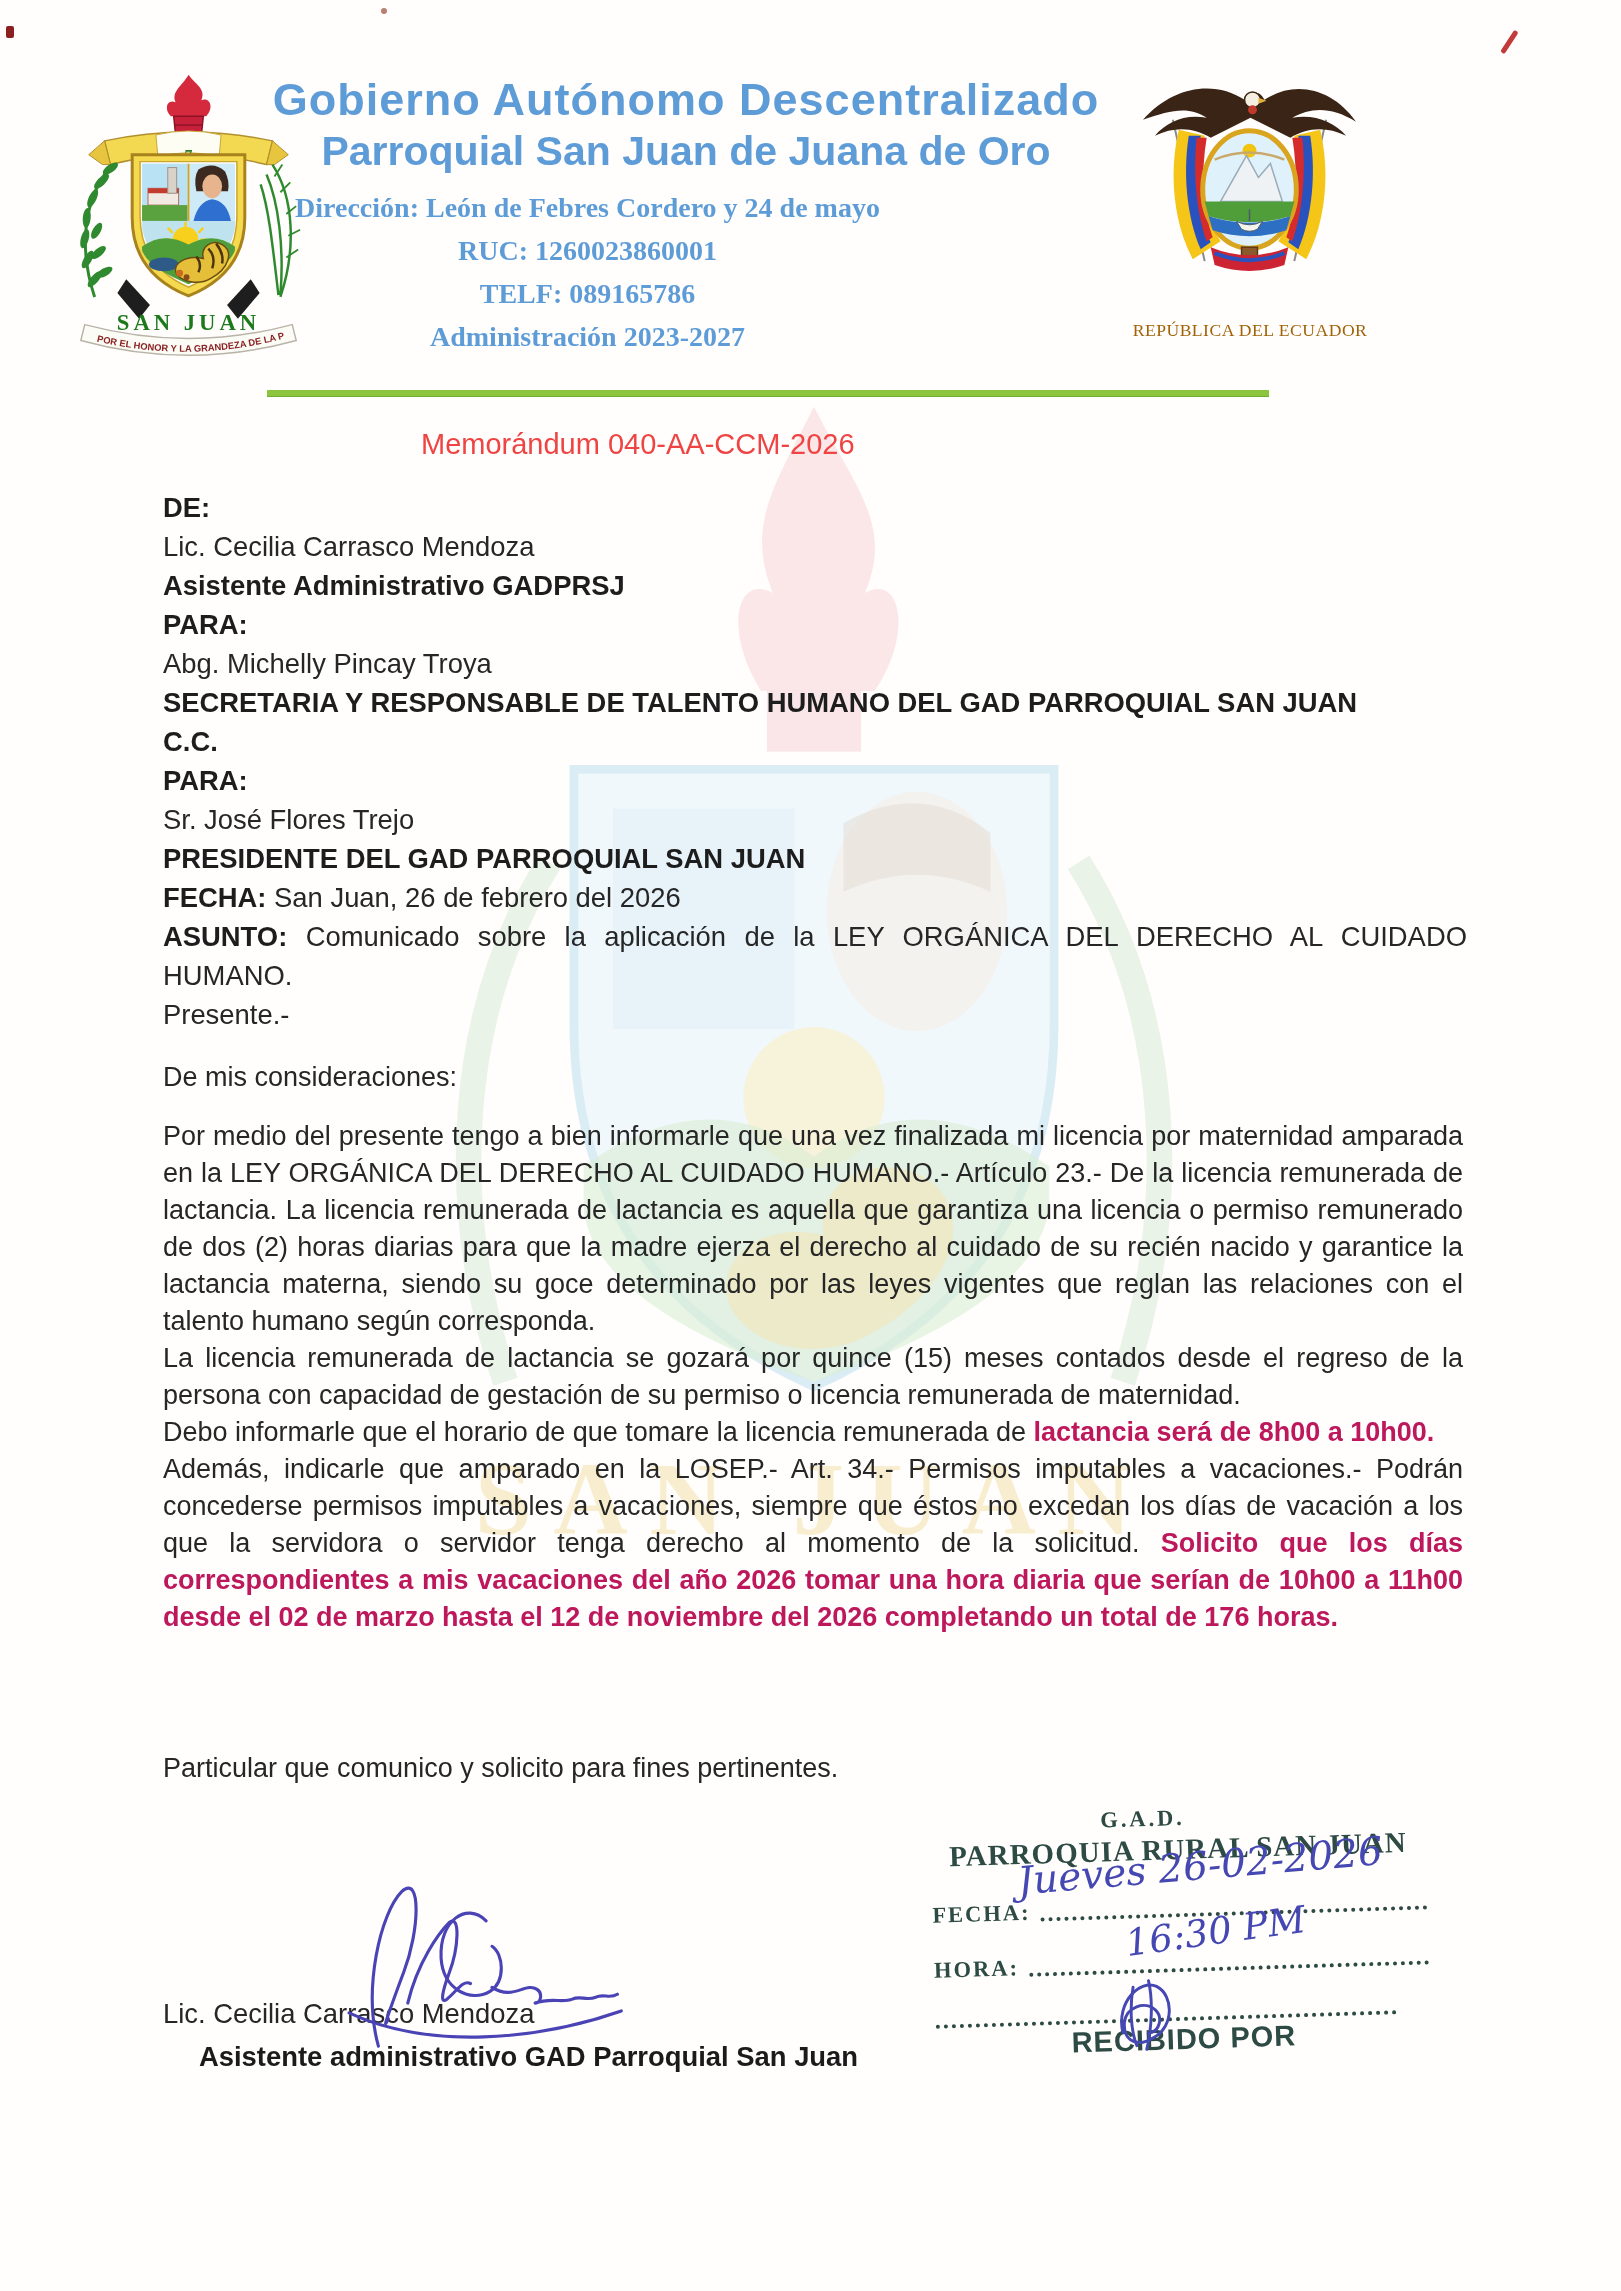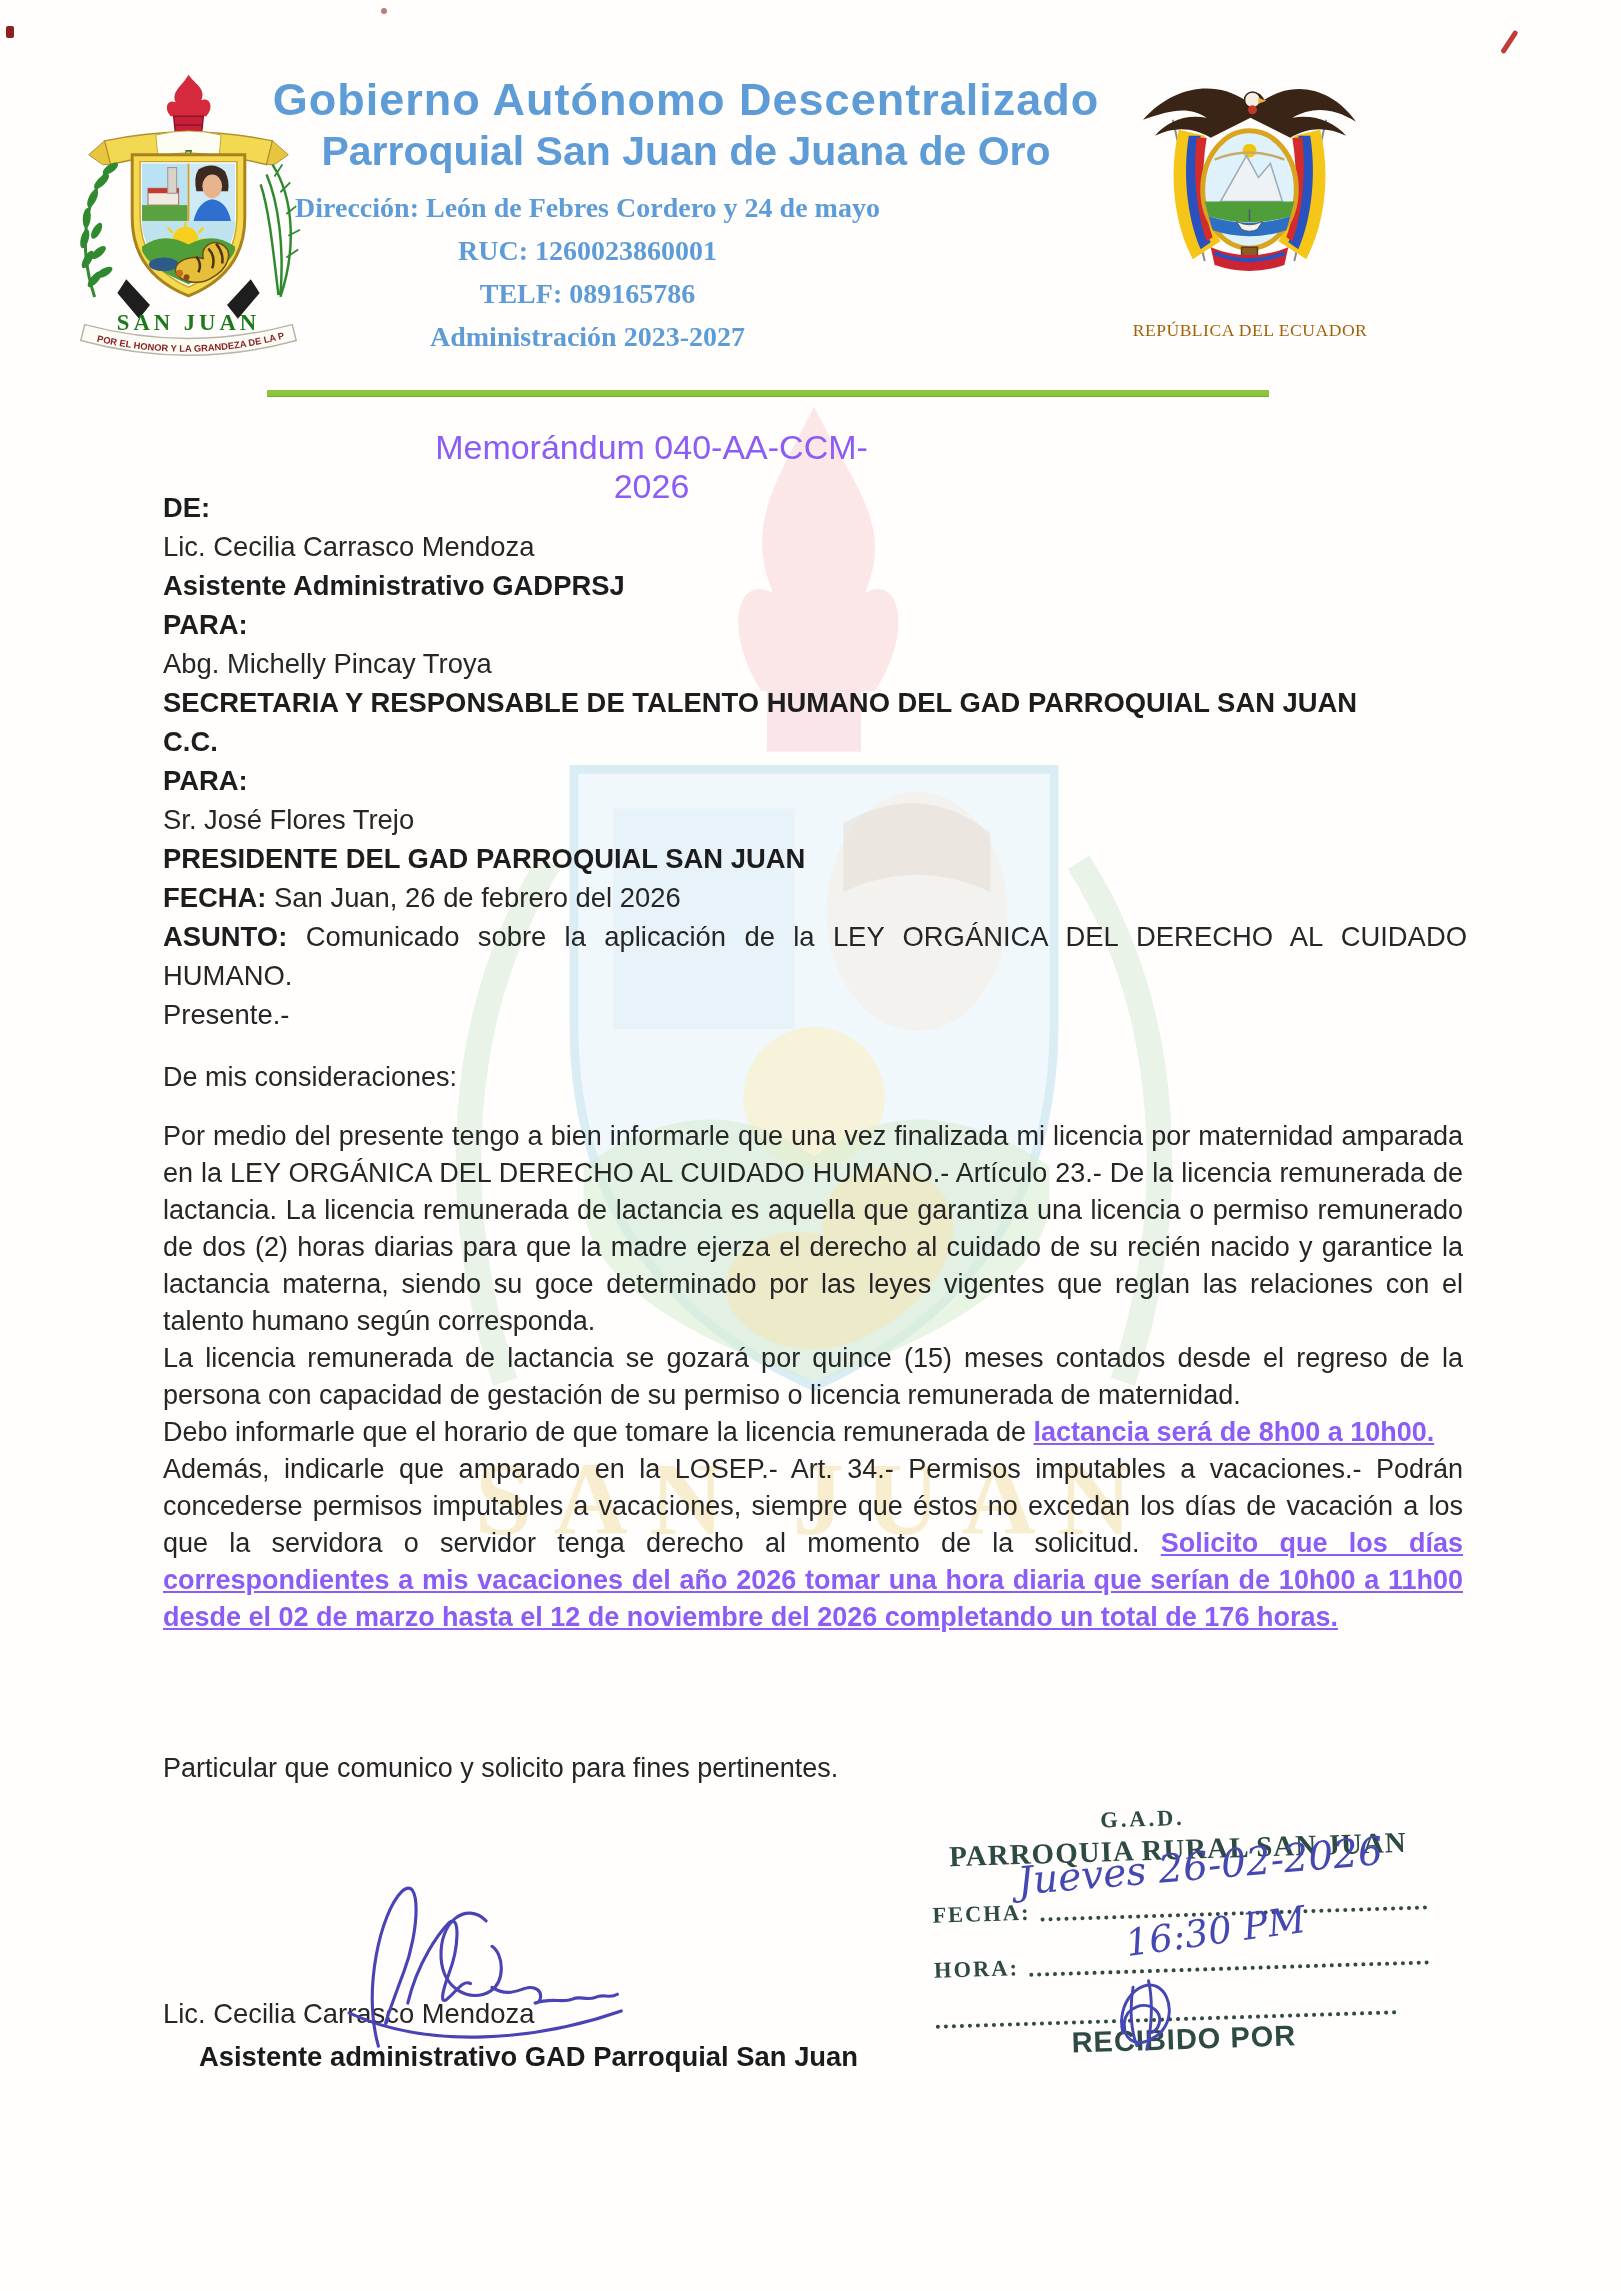--- a/index.html
+++ b/index.html
@@ -22,31 +22,31 @@
     font-size:28px;line-height:43px;
   }
   .green-rule{left:267px;top:390px;width:1002px;height:5.9px;background:#8cc63e;border-bottom:1px solid #6fae2c;z-index:3;}
   .logo-left{left:65px;top:69px;width:247px;height:288px;z-index:3;}
   .logo-right{left:1135px;top:71px;width:229px;height:216px;z-index:3;}
   .logo-right-caption{
     left:1098px;top:320px;width:304px;text-align:center;z-index:3;
     font-family:"Liberation Serif",serif;font-size:17.6px;color:#a16207;letter-spacing:0.5px;
   }
   
-  .memo-title{left:421px;top:428px;width:461px;text-align:center;font-size:34px;color:#8b5cf6;z-index:3;}
+  .memo-title{left:421px;top:428px;width:461px;text-align:left;font-size:29px;color:#ef4444;z-index:3;}
   
   .recipients{left:163px;top:488px;width:1304px;font-size:27.4px;line-height:39px;z-index:3;}
   .recipients .row{white-space:nowrap;}
   .recipients .b{font-weight:bold;color:#1d1d1d;}
   .asunto-row{text-align:justify;white-space:normal !important;}
   
   .salutation{left:163px;top:1062px;width:784px;font-size:27px;z-index:3;}
   .bodytext{left:163px;top:1118px;width:1300px;font-size:27px;line-height:37px;text-align:justify;z-index:3;}
   .bodytext p{margin:0;}
-  .bodytext .b{font-weight:bold;color:#8b5cf6;text-decoration:underline;}
+  .bodytext .b{font-weight:bold;color:#be185d;}
   .closing{left:163px;top:1753px;width:882px;font-size:27px;z-index:3;}
   
   .sig-svg{left:292px;top:1864px;width:353px;height:191px;z-index:4;}
   .sig-block{left:163px;top:1992px;width:882px;font-size:27.4px;line-height:43px;z-index:3;}
   .sig-block .b{font-weight:bold;color:#1b1b1b;margin-left:36px;}
   
   .stamp{
     left:933px;top:1805px;width:495px;z-index:3;color:#2e4a44;
     transform:rotate(-1.8deg);font-family:"Liberation Serif",serif;
   }

